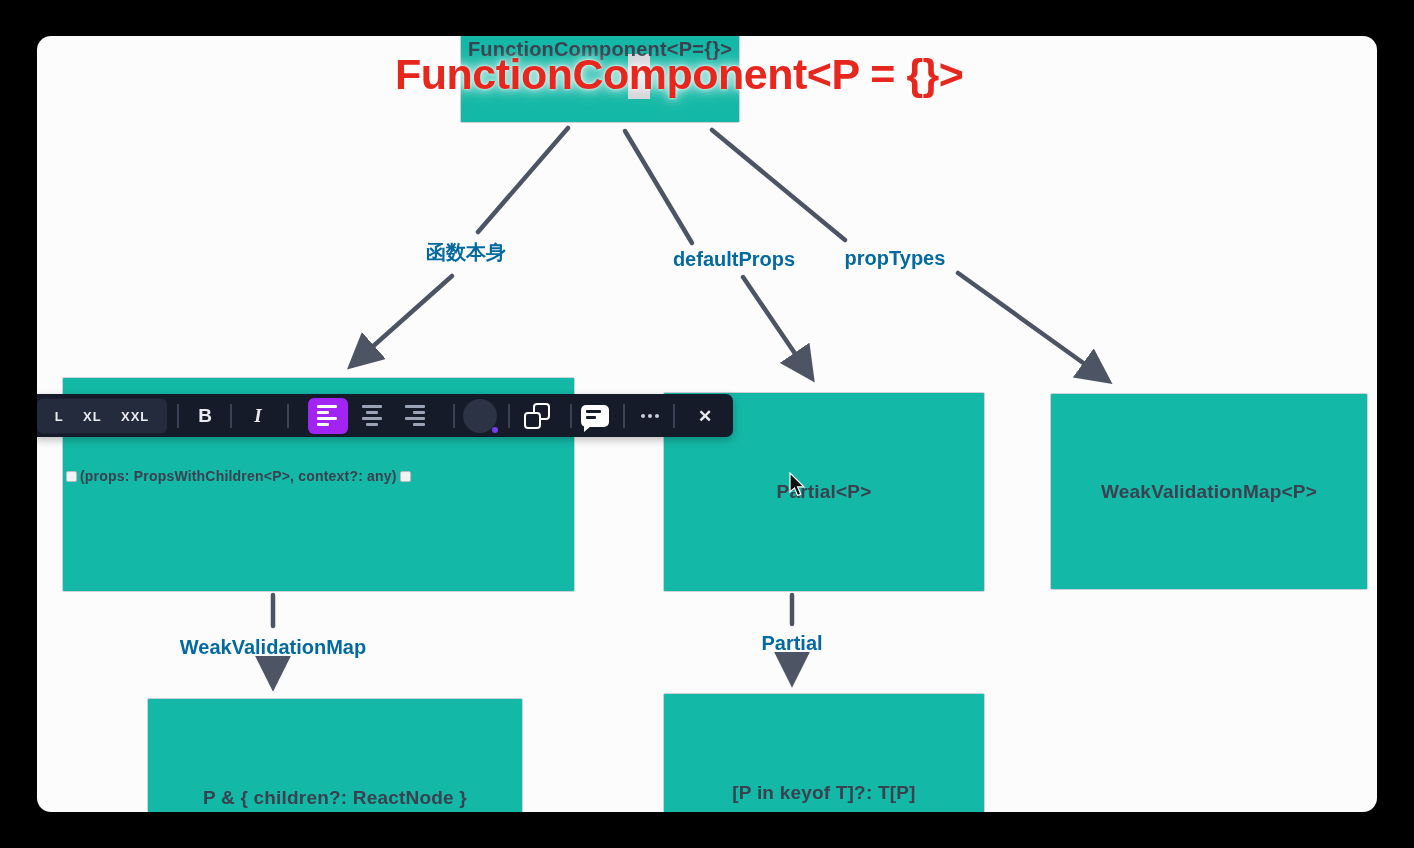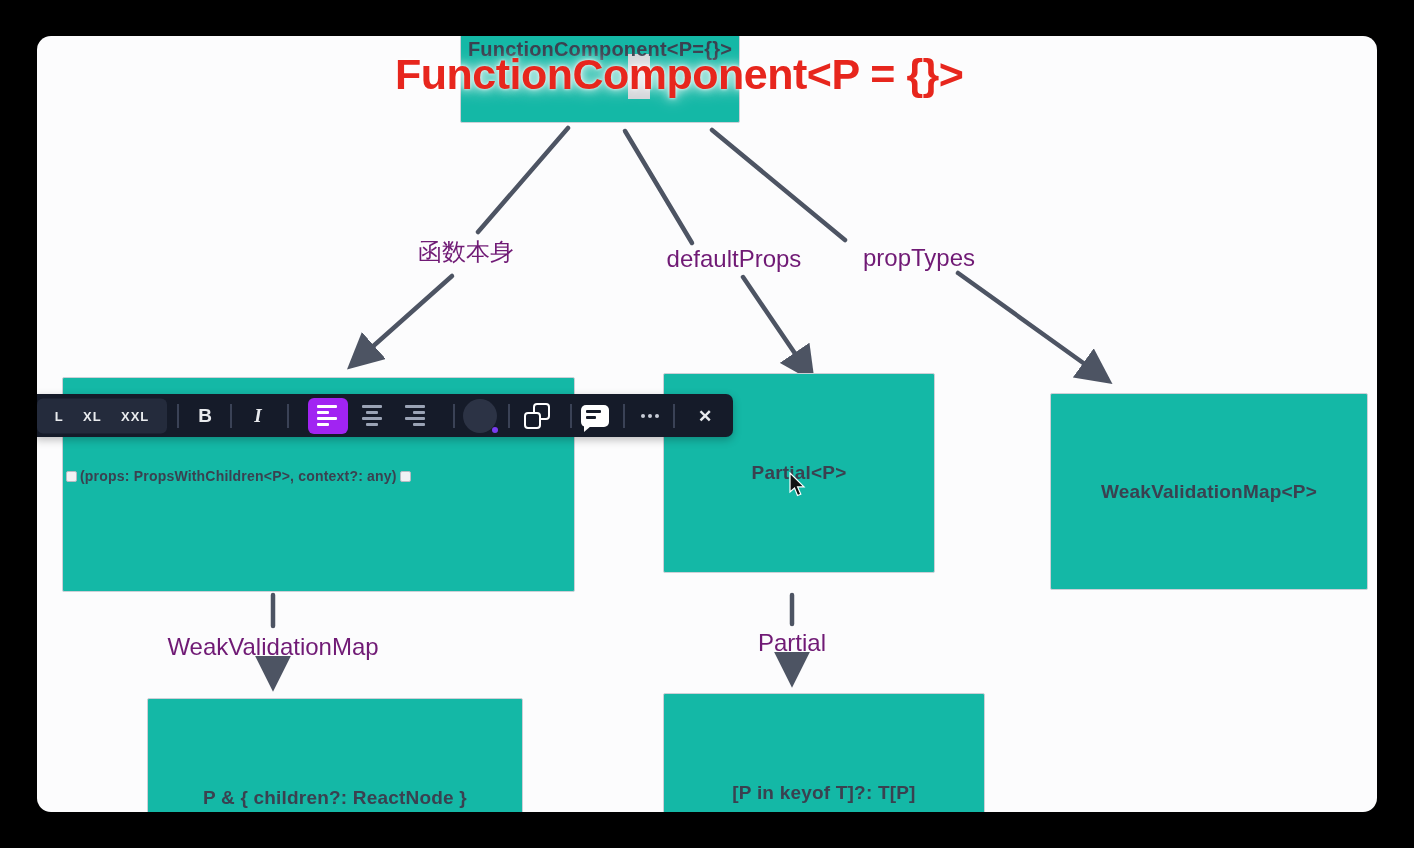--- a/index.html
+++ b/index.html
@@ -19,21 +19,21 @@
     position:absolute; background:#14b8a6; border:1.5px solid #ccd0d7;
     border-radius:2px; z-index:2;
   }
   .node-text {
     color:#3a4150; font-weight:700; font-size:19px; letter-spacing:0.2px;
     white-space:nowrap;
   }
   .node-center { display:flex; align-items:center; justify-content:center; height:100%; }
   .edge-label {
     position:absolute; transform:translate(-50%,-50%); z-index:3;
-    color:#701a75; font-weight:400; font-size:24px; white-space:nowrap;
+    color:#0369a1; font-weight:700; font-size:20px; white-space:nowrap;
   }
   .bottom-text { position:absolute; top:88px; left:0; width:100%; text-align:center; }
 
   
   #top-node { left:423px; top:-28px; width:280px; height:115px; }
   #top-node .node-text { position:absolute; top:29px; left:0; width:100%; text-align:center; font-size:20px; }
   .caret { position:absolute; left:167px; top:45px; width:22px; height:45px; background:#d3d5d9; }
 
   
   .annotation {
@@ -118,31 +118,31 @@
       </g>
     </svg>
 
     <div class="node" id="top-node">
       <div class="caret"></div>
       <div class="node-text">FunctionComponent&lt;P={}&gt;</div>
     </div>
 
     <div class="edge-label" style="left:429px; top:216px;">函数本身</div>
     <div class="edge-label" style="left:697px; top:223px;">defaultProps</div>
-    <div class="edge-label" style="left:882px; top:222px;">propTypes</div>
+    <div class="edge-label" style="left:858px; top:222px;">propTypes</div>
 
     <div class="node" style="left:25px; top:341px; width:513px; height:215px;">
       <div class="props-row">
         <span class="handle"></span>
         <span class="node-text" style="font-size:14px;">(props: PropsWithChildren&lt;P&gt;, context?: any)</span>
         <span class="handle"></span>
       </div>
     </div>
 
-    <div class="node node-center" style="left:626px; top:337px; width:272px; height:200px;">
+    <div class="node node-center" style="left:626px; top:356px; width:322px; height:200px;">
       <span class="node-text">Partial&lt;P&gt;</span>
     </div>
 
     <div class="node node-center" style="left:1013px; top:357px; width:318px; height:197px;">
       <span class="node-text">WeakValidationMap&lt;P&gt;</span>
     </div>
 
     <div class="edge-label" style="left:236px; top:611px;">WeakValidationMap</div>
     <div class="edge-label" style="left:755px; top:607px;">Partial</div>
 

